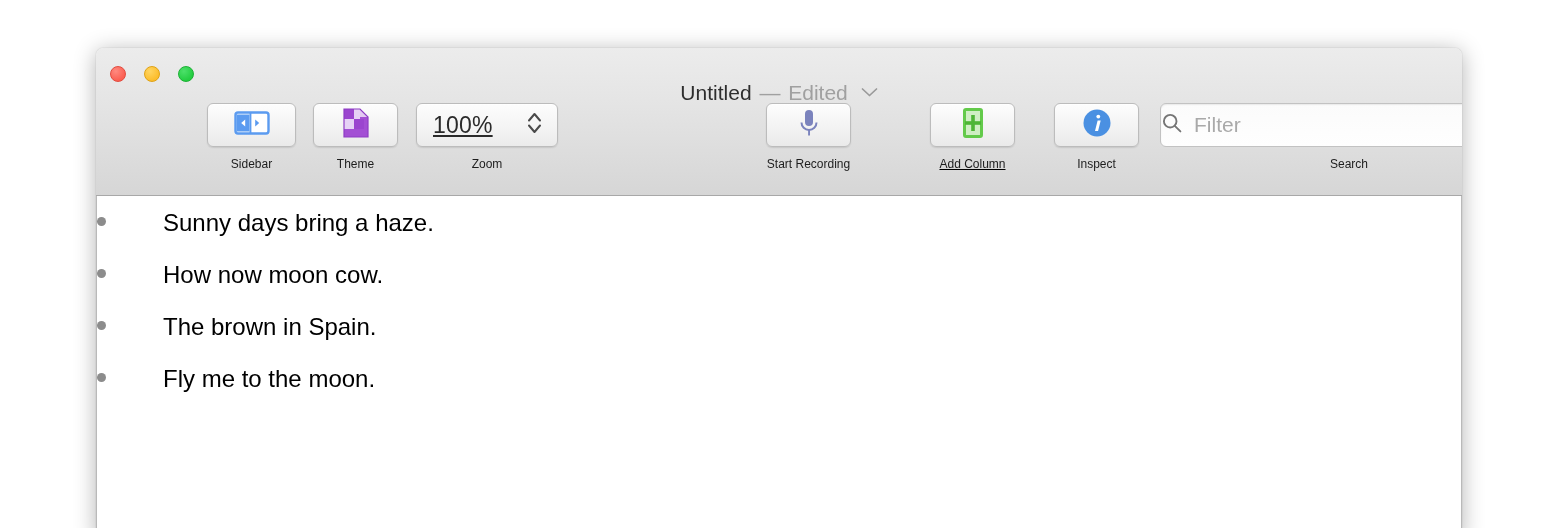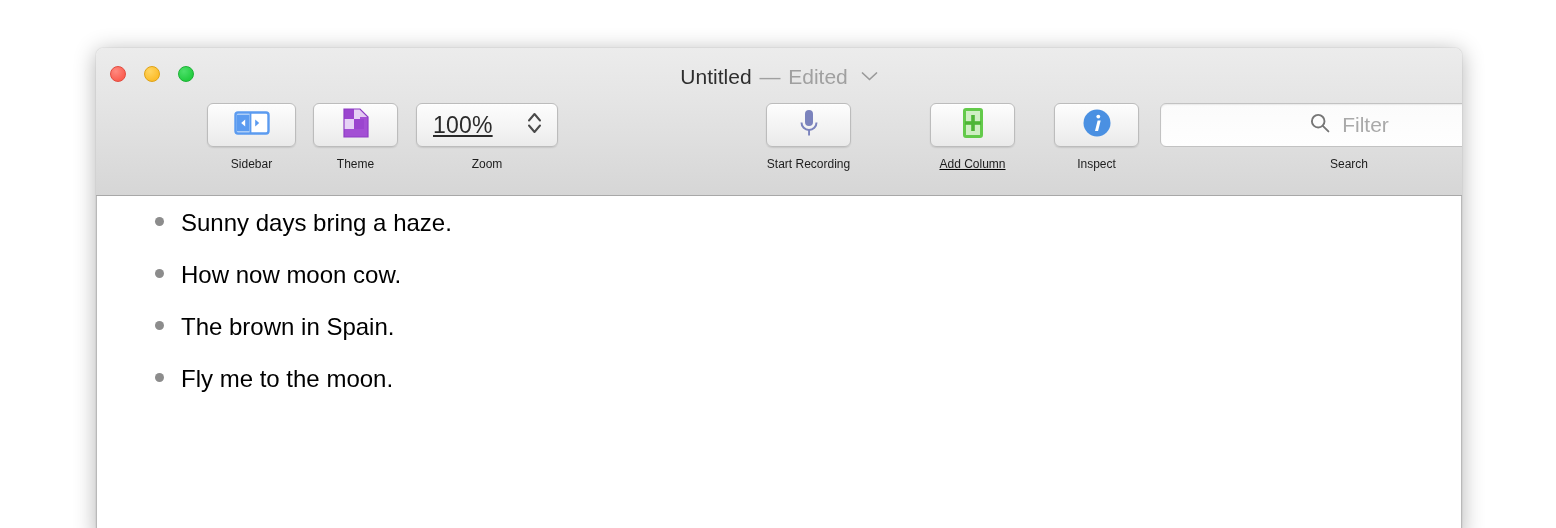--- a/index.html
+++ b/index.html
@@ -47,21 +47,21 @@
     border-radius: 50%;
     display: block;
   }
   .tl-close  { background: radial-gradient(circle at 35% 30%, #ff8a80, #fb5f52 70%); border: 0.5px solid #e24b3e; }
   .tl-min    { background: radial-gradient(circle at 35% 30%, #ffd561, #fcbd2c 70%); border: 0.5px solid #dfa215; }
   .tl-max    { background: radial-gradient(circle at 35% 30%, #4ce06a, #24cd41 70%); border: 0.5px solid #1bb134; }
 
   
   #window-title-wrap {
     position: absolute;
-    top: 14px;
+    top: 30px;
     left: 0; right: 0;
     text-align: center;
     font-size: 21px;
     line-height: 26px;
     white-space: nowrap;
   }
   .title-main   { color: #2e2e2e; }
   .title-sep    { color: #a0a0a0; padding: 0 2px; }
   .title-status { color: #a0a0a0; }
   .title-chevron {
@@ -136,21 +136,20 @@
 
   
   #search-field {
     width: 378px; height: 44px;
     border-radius: 6px;
     background: linear-gradient(to bottom, #fbfbfb 0%, #fefefe 100%);
     border: 1px solid #c2c2c2;
     box-shadow: 0 1px 1.5px rgba(0,0,0,0.08) inset;
     display: flex;
     align-items: center;
-    justify-content: center;
     gap: 11px;
   }
   #search-placeholder {
     font-size: 21px;
     color: #a9a9a9;
   }
 
   
   #content-area {
     position: absolute;
@@ -161,21 +160,21 @@
     background: #ffffff;
     border-left: 1px solid #b9b9b9;
     border-right: 1px solid #b9b9b9;
     padding-top: 12px;
   }
   #bullet-list { list-style: none; }
   .bullet-row {
     display: flex;
     align-items: baseline;
     height: 52px;
-    padding-left: 58px;
+    gap: 40px;
   }
   .bullet-dot {
     width: 9px; height: 9px;
     border-radius: 50%;
     background: #8c8c8c;
     flex: 0 0 auto;
     position: relative;
     top: -5px;
   }
   .bullet-text {

